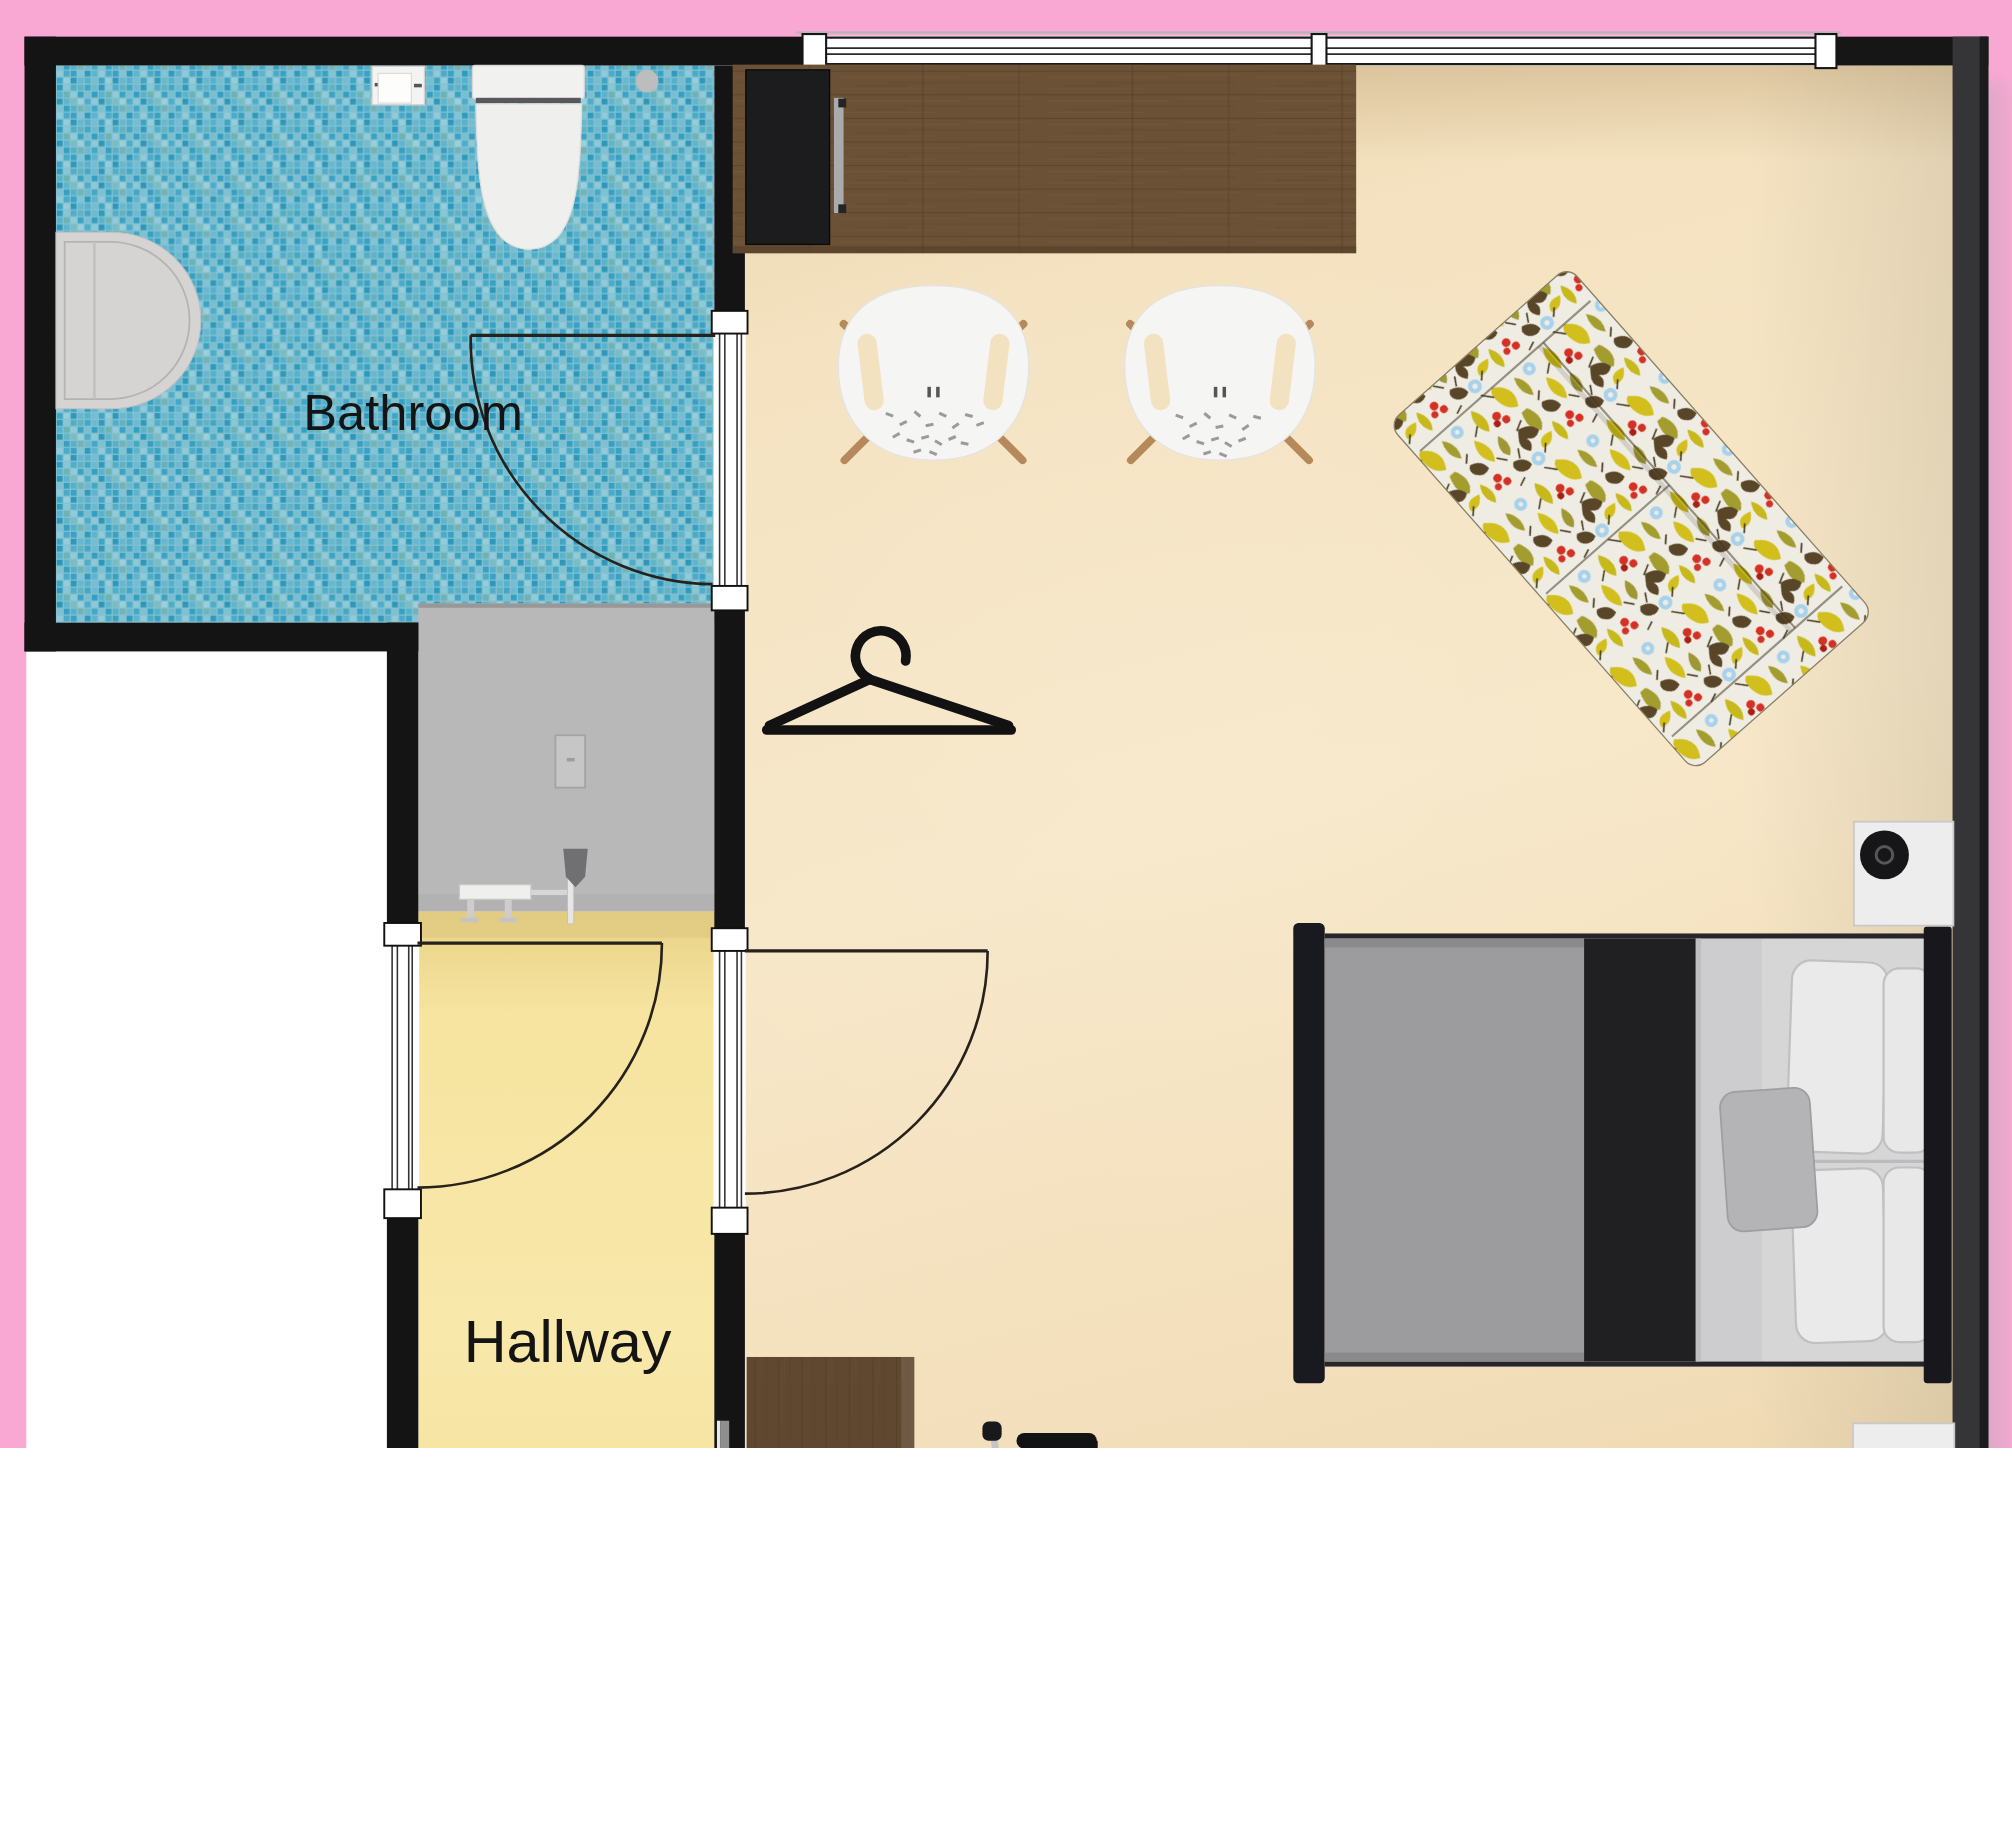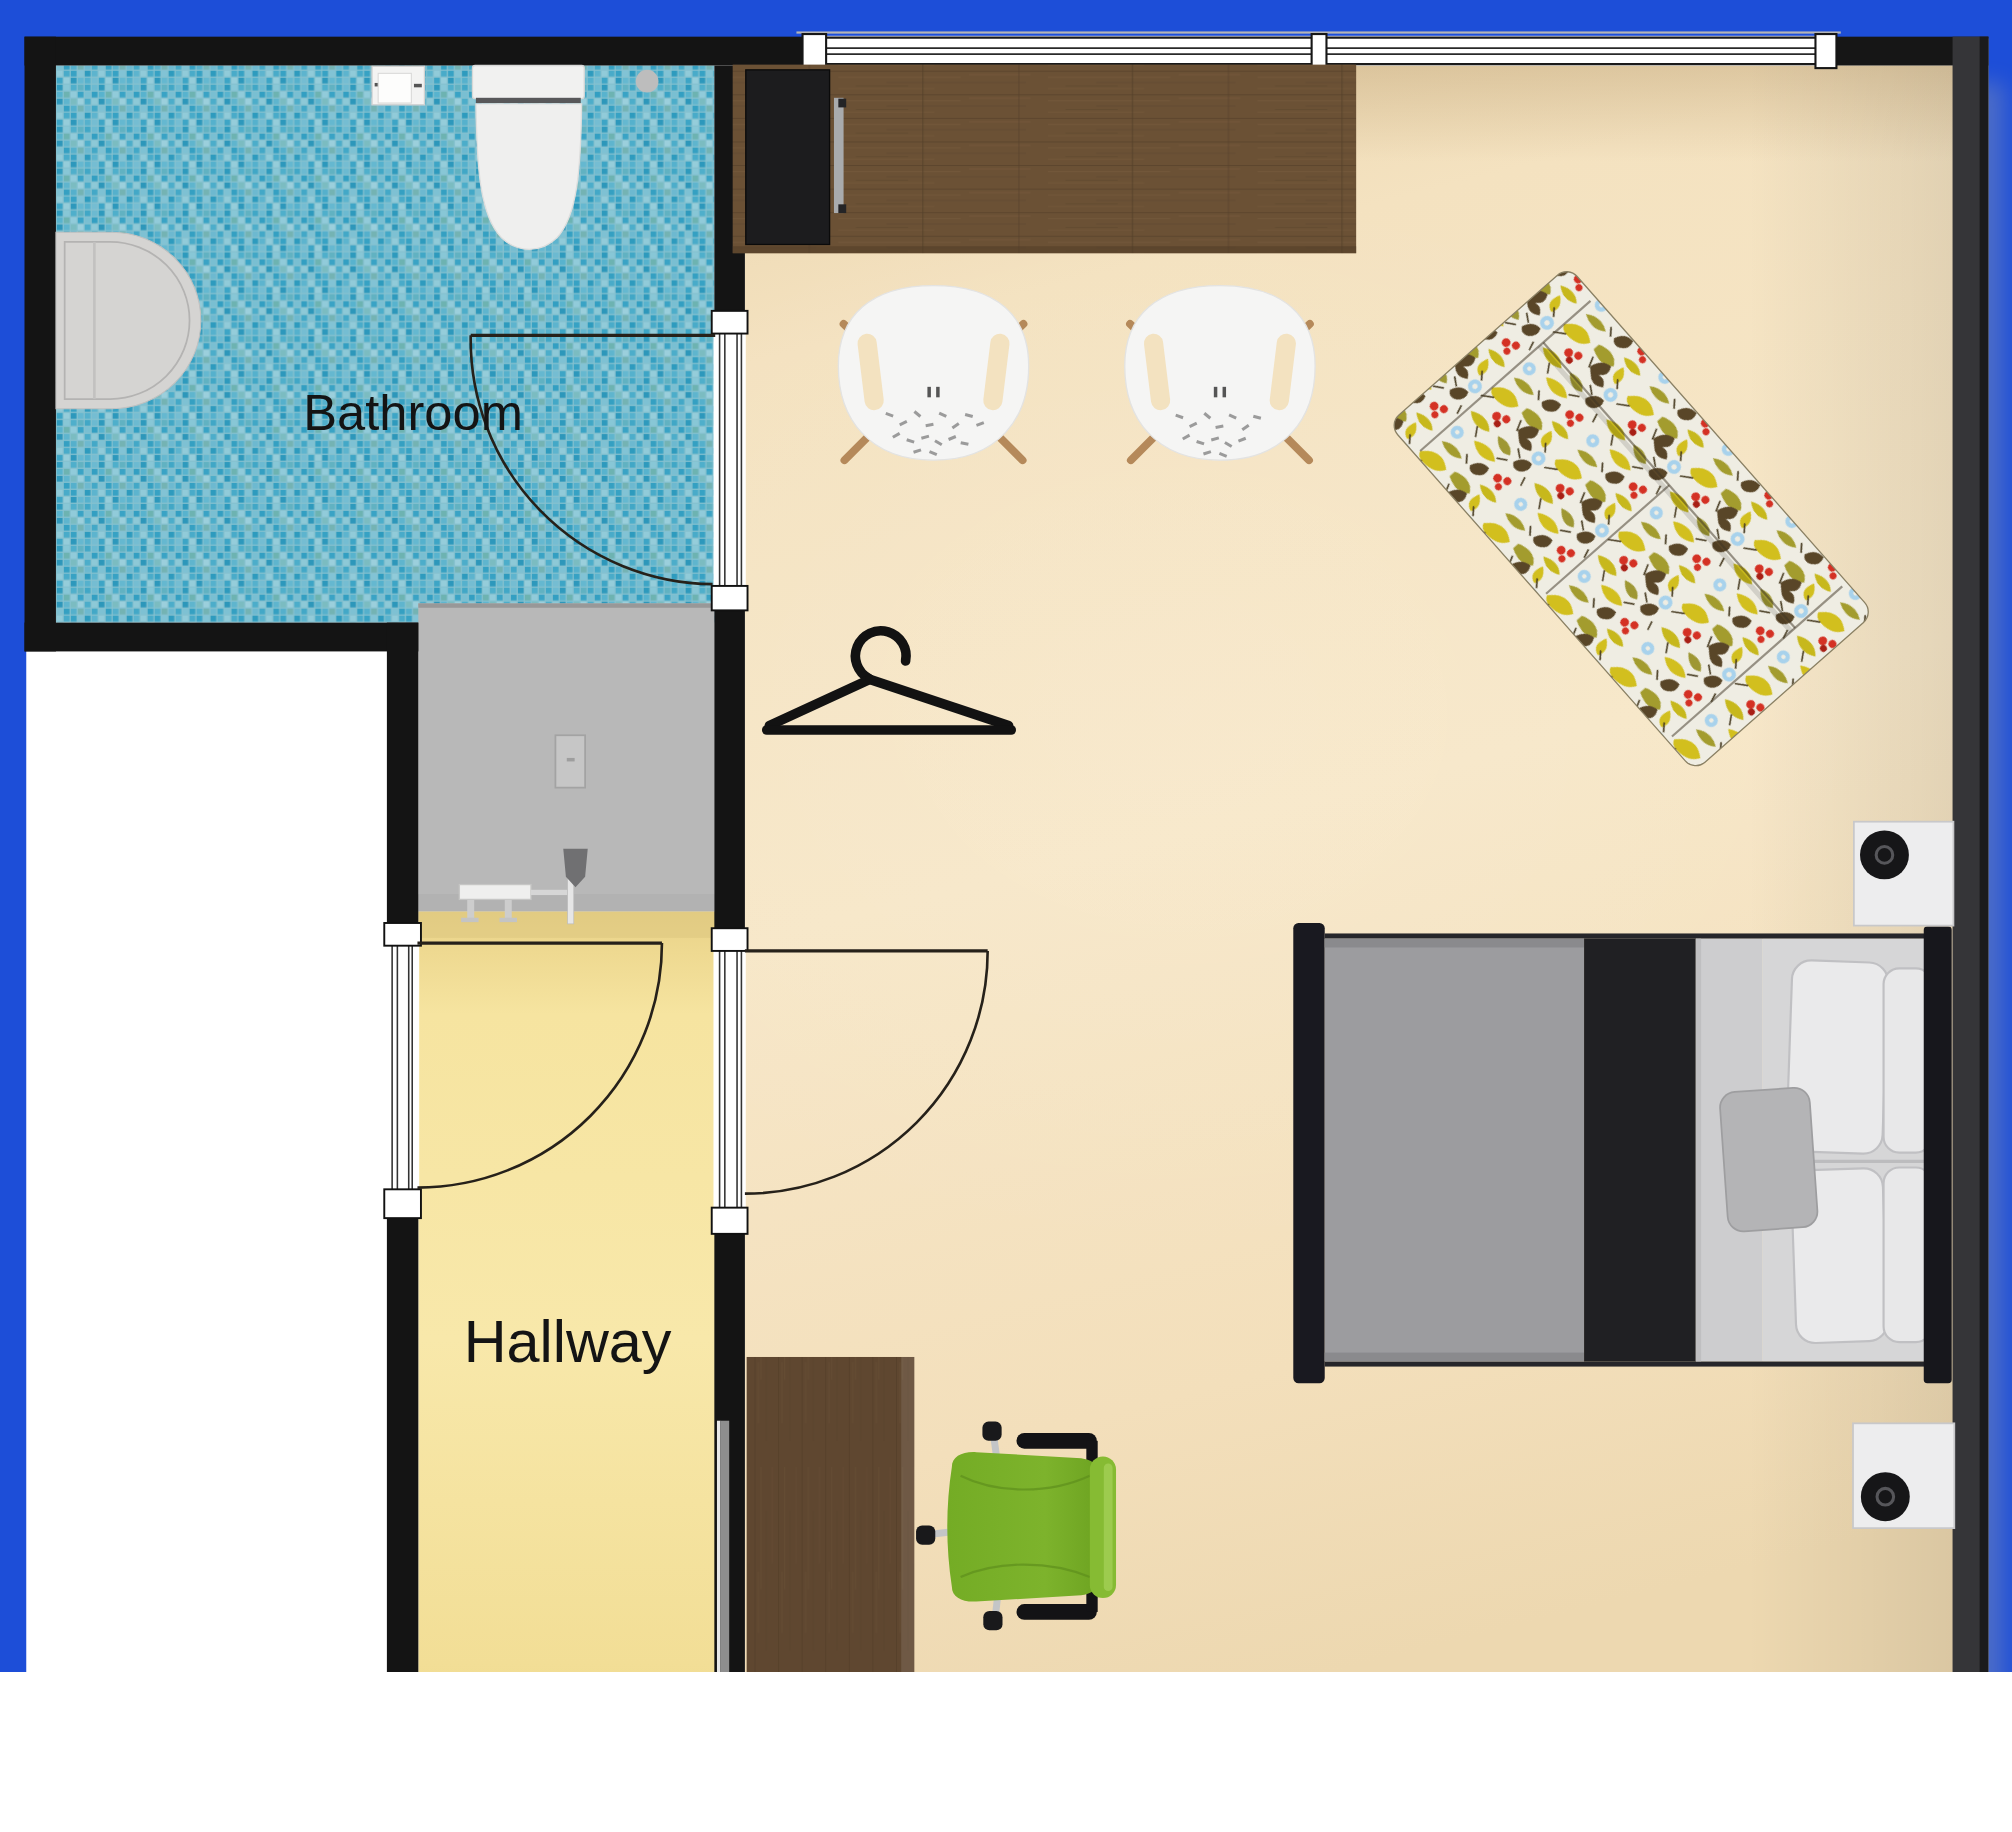--- a/index.html
+++ b/index.html
@@ -1,16 +1,16 @@
 <!DOCTYPE html>
 <html style="font-size:14px"><head>
 <meta charset="utf-8">
 <style>
 html,body{margin:0;padding:0;background:#ffffff;}
-#page{position:relative;width:2012px;height:1672px;background:#1d4ed8;overflow:hidden;
+#page{position:relative;width:2012px;height:1448px;background:#f9a8d4;overflow:hidden;
 font-family:"Liberation Sans", sans-serif;}
 svg{display:block;}
 </style>
 </head>
 <body>
 
 <div id="page">
 <svg width="2012" height="1832" viewBox="0 0 2304 2098">
 <defs>
   <pattern id="tile" width="48" height="48" patternUnits="userSpaceOnUse">

